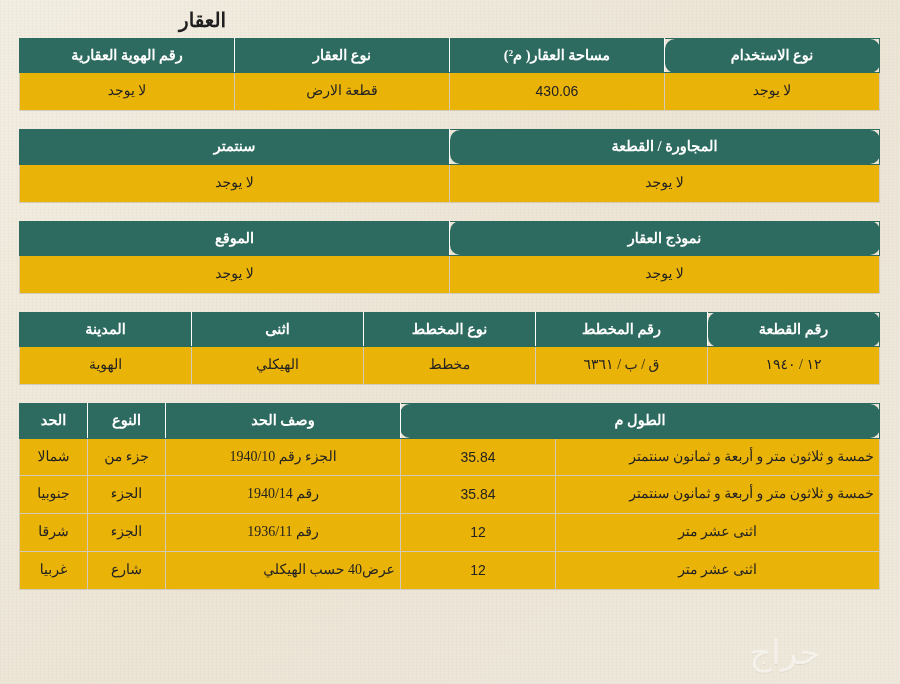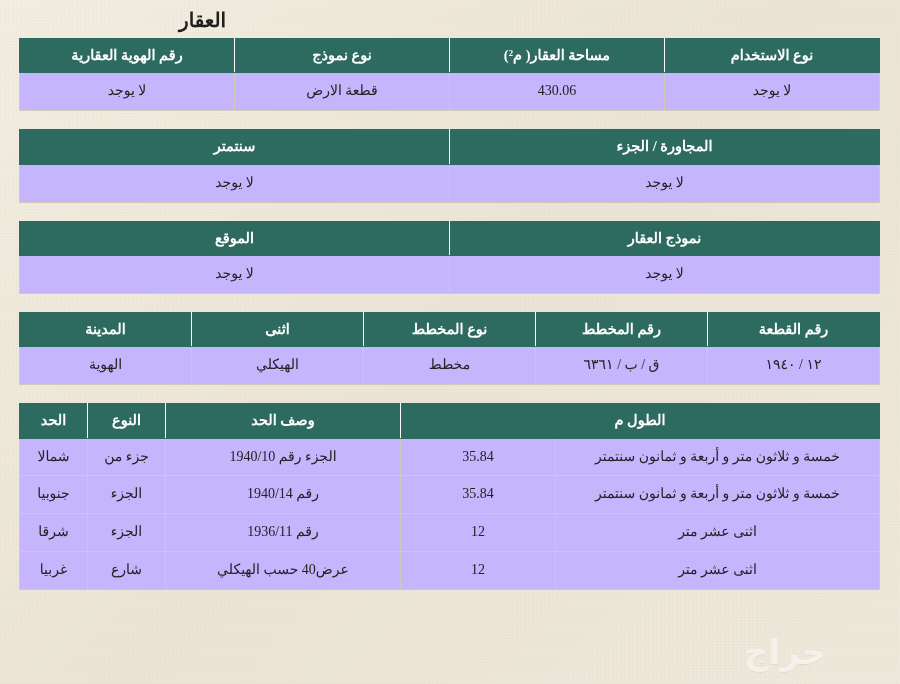--- a/index.html
+++ b/index.html
@@ -55,37 +55,38 @@
     background: #2d6a5f;
     color: #ffffff;
     font-weight: bold;
     font-size: 14.5px;
     text-align: center;
     padding: 8px 4px;
     border: 1px solid #2d6a5f;
     line-height: 1.2;
   }
   .grid td {
-    background: #c4b5fd;
+    background: #eab308;
     color: #222;
     font-size: 14px;
     text-align: center;
     padding: 9px 5px;
     border: 1px solid #d2cbb9;
     line-height: 1.35;
   }
   .grid tr.header-row th {
     border-right-color: #ffffff;
     border-left-color: #ffffff;
   }
-  .grid tr.header-row th:first-child { border-right-color: #2d6a5f; }
+  .grid tr.header-row th:first-child { border-right-color: #2d6a5f; border-radius: 10px; }
   .grid tr.header-row th:last-child { border-left-color: #2d6a5f; margin-left: 40px; }
 
   .grid td.two-line {
     line-height: 1.35;
+    text-align: right;
   }
   
   table.borders col.c-hadd { width: 68px; }
   table.borders col.c-noa  { width: 78px; }
   table.borders col.c-wasf { width: 235px; }
   table.borders col.c-tool { width: 155px; }
   table.borders col.c-tooln{ width: 324px; }
 
   
   table.t1 col.q1 { width: 215px; }
@@ -108,29 +109,29 @@
     top: 628px;
     width: 190px;
     height: 50px;
     z-index: 5;
     pointer-events: none;
     opacity: 0.45;
   }
   .watermark-text {
     font-family: "DejaVu Sans", sans-serif;
     font-size: 34px;
-    font-weight: bold;
+    font-weight: normal;
     color: #ffffff;
     text-shadow: 0 1px 0 rgba(0,0,0,0.12);
     letter-spacing: 1px;
     direction: rtl;
     text-align: center;
     line-height: 48px;
   }
-  .num { font-family: Liberation Serif, serif; }
+  .num { font-family: Liberation Sans, sans-serif; }
 </style>
 </head>
 <body>
 
 <div class="paper-texture"></div>
 
 <div class="page">
 
   <div class="doc-title">العقار</div>
 
@@ -138,40 +139,40 @@
     <colgroup>
       <col class="q1">
         <col class="q2">
         <col class="q3">
         <col class="q4">
     </colgroup>
     <tbody>
       <tr class="header-row">
         <th>نوع الاستخدام</th>
         <th>مساحة العقار( م²)</th>
-        <th>نوع نموذج</th>
+        <th>نوع العقار</th>
         <th>رقم الهوية العقارية</th>
       </tr>
       <tr>
         <td>لا يوجد</td>
         <td class="num">430.06</td>
         <td>قطعة الارض</td>
         <td>لا يوجد</td>
       </tr>
     </tbody>
   </table>
 
   <table class="grid t2">
     <colgroup>
         <col class="h1">
         <col class="h2">
       </colgroup>
     <tbody>
       <tr class="header-row">
-        <th>المجاورة / الجزء</th>
+        <th>المجاورة / القطعة</th>
         <th>سنتمتر</th>
       </tr>
       <tr>
         <td>لا يوجد</td>
         <td>لا يوجد</td>
       </tr>
     </tbody>
   </table>
 
   <table class="grid t2">

